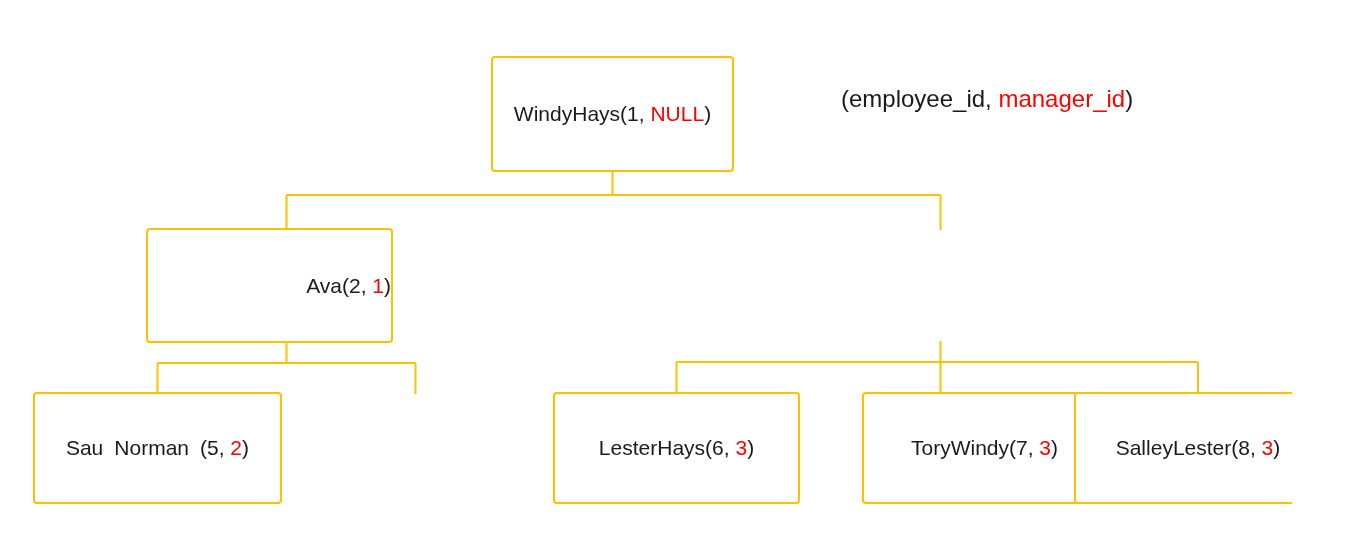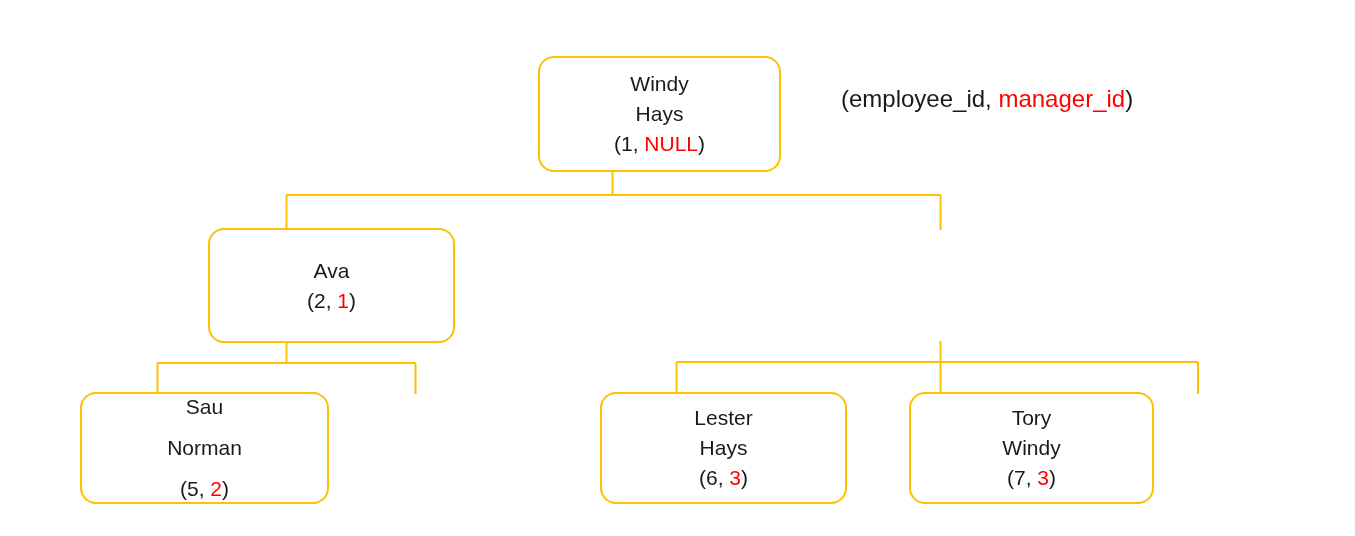--- a/index.html
+++ b/index.html
@@ -31,45 +31,44 @@
   .connectors path {
     stroke: var(--accent);
     stroke-width: 2;
     fill: none;
   }
   .node {
     position: absolute;
     z-index: 2;
     background: var(--bg);
     border: 2.5px solid var(--accent);
-    border-radius: 16px;
+    border-radius: 4px;
     display: flex;
-    flex-direction: column;
+    flex-direction: row;
     justify-content: center;
     align-items: center;
     text-align: center;
     font-size: 21px;
     line-height: 30px;
     color: var(--text);
-    margin-left: 47px;
   }
   .hl { color: var(--highlight); }
   .legend {
     position: absolute;
     z-index: 2;
     left: 841px;
     top: 84px;
     font-size: 24px;
     line-height: 30px;
     white-space: nowrap;
     color: var(--text);
   }
   
   #node-0 { left: 491px;  top: 56px;  width: 243px; height: 116px; }
-  #node-1 { left: 161px;  top: 228px; width: 247px; height: 115px; }
+  #node-1 { left: 146px;  top: 228px; width: 247px; height: 115px; justify-content: flex-end; }
   #node-2 { left: 818px;  top: 228px; width: 245px; height: 115px; }
   #node-3 { left: 33px;   top: 392px; width: 249px; height: 112px; gap: 11px; }
   #node-4 { left: 292px;  top: 392px; width: 247px; height: 112px; }
   #node-5 { left: 553px;  top: 392px; width: 247px; height: 112px; }
   #node-6 { left: 862px;  top: 392px; width: 245px; height: 112px; }
   #node-7 { left: 1074px; top: 392px; width: 248px; height: 112px; }
 </style>
 </head>
 <body>
 
@@ -109,14 +108,19 @@
     <div>Hays</div>
     <div><span>(6, </span><span class="hl">3</span><span>)</span></div>
   </div>
 
   <div class="node" id="node-6">
     <div>Tory</div>
     <div>Windy</div>
     <div><span>(7, </span><span class="hl">3</span><span>)</span></div>
   </div>
 
+  <div class="node" id="node-7">
+    <div>Salley</div>
+    <div>Lester</div>
+    <div><span>(8, </span><span class="hl">3</span><span>)</span></div>
+  </div>
 
 </div>
 
 </body></html>

